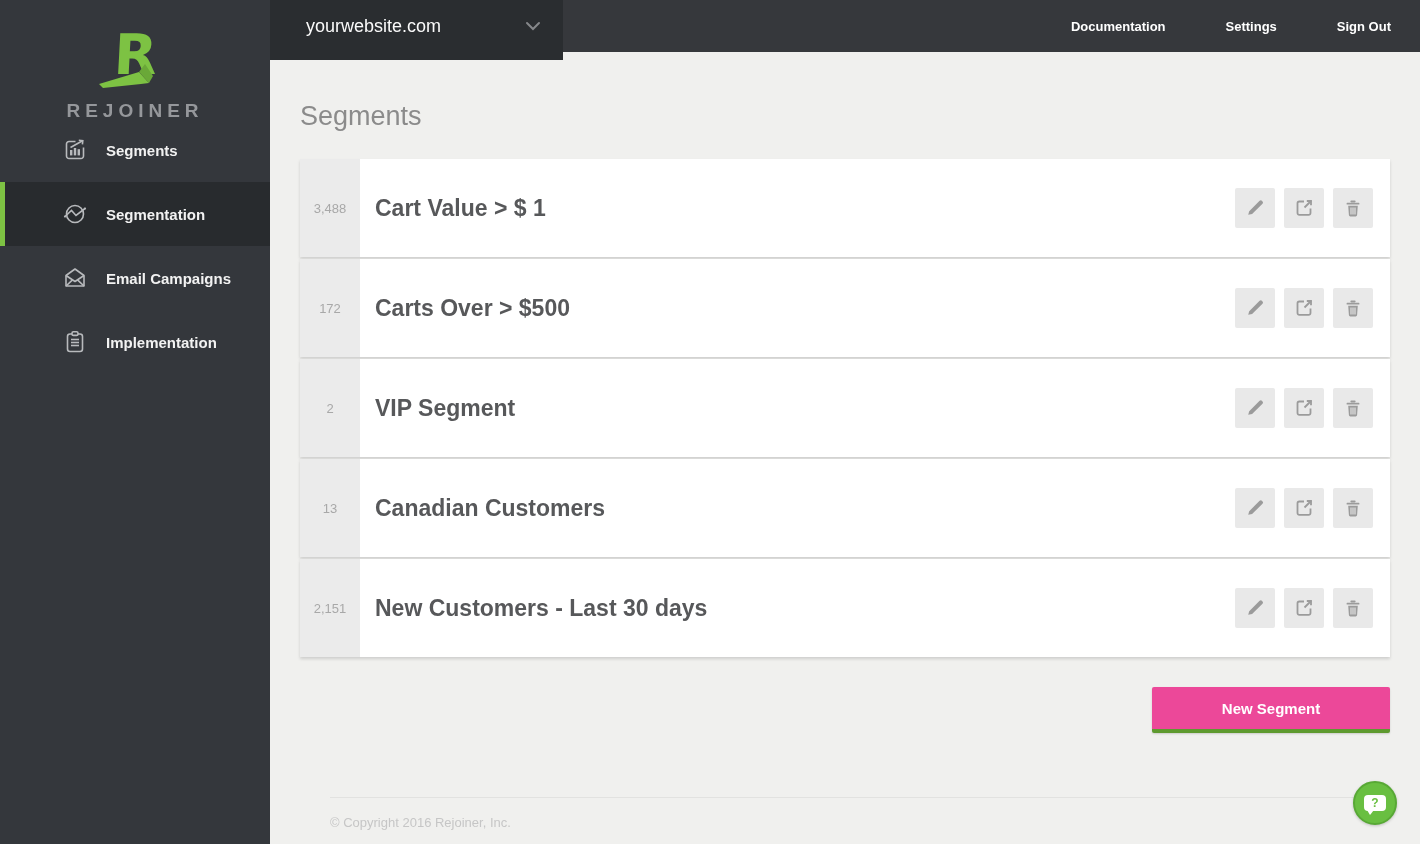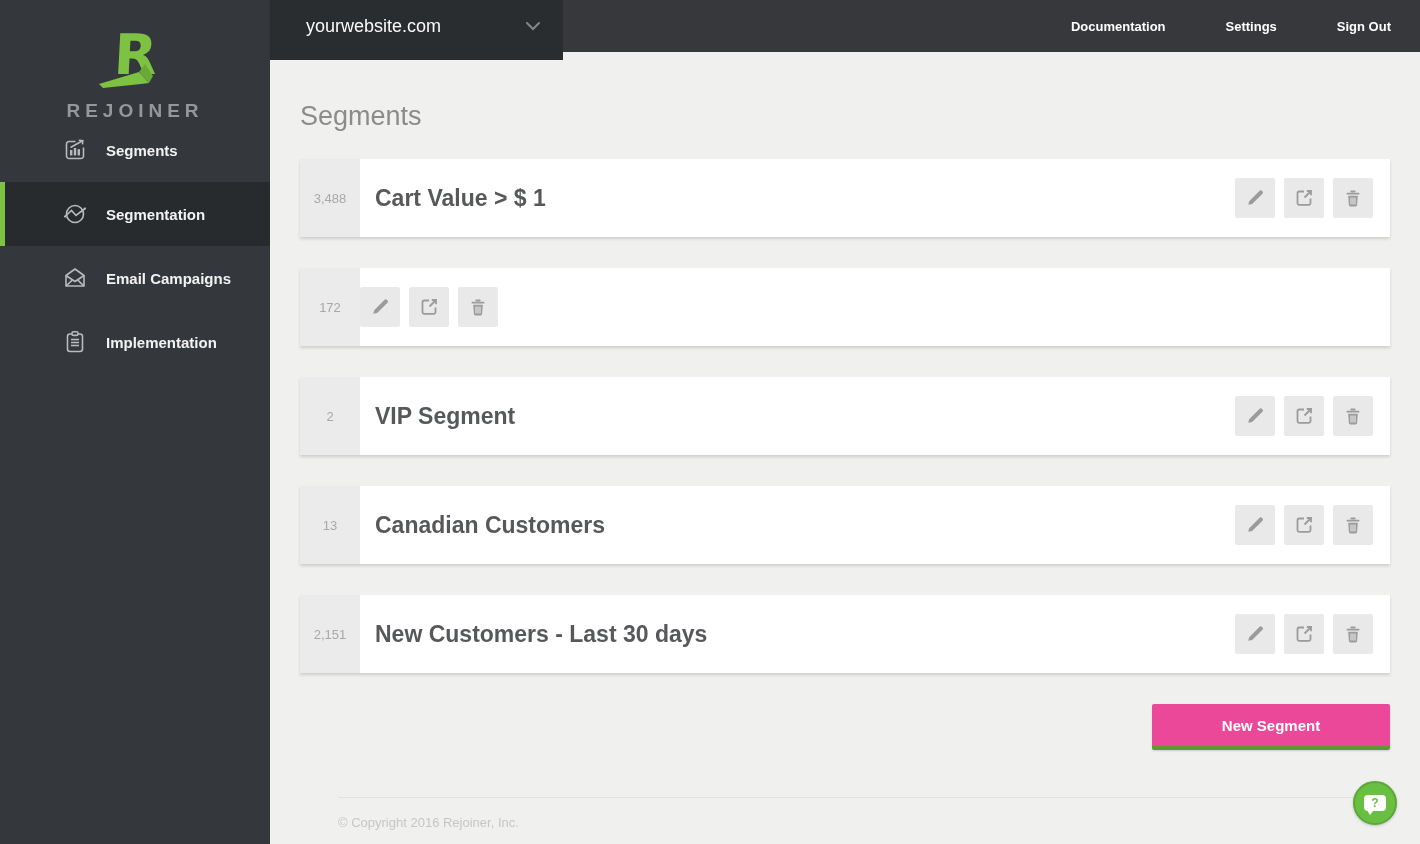--- a/index.html
+++ b/index.html
@@ -56,21 +56,21 @@
   .main {
     position:absolute; left:270px; right:0; top:67px; bottom:0;
     background:#f0f0ee;
   }
   .page-title {
     margin:30px 30px 24px 30px;
     font-size:27px; font-weight:400; color:#8b8b8b; line-height:38px;
   }
   .segment-list { margin:0 30px; }
   .segment-row {
-    display:flex; align-items:stretch; height:78px; margin-bottom:31px;
+    display:flex; align-items:stretch; height:98px; margin-bottom:2px;
     background:#ffffff; box-shadow:0 2px 3px rgba(0,0,0,0.14);
   }
   .segment-count {
     flex:0 0 60px; background:#ebebeb; display:flex; align-items:center;
     justify-content:center; color:#a8a8a8; font-size:13px;
   }
   .segment-name {
     flex:1; display:flex; align-items:center; padding-left:15px;
     color:#57585a; font-size:23px; font-weight:bold;
   }
@@ -86,21 +86,21 @@
   .button-row { margin:30px 30px 0 30px; display:flex; justify-content:flex-end; }
   .new-segment-btn {
     width:238px; height:46px; background:#ec4899; border:none;
     border-bottom:4px solid #5e9a2f; border-radius:2px;
     color:#ffffff; font-size:15px; font-weight:bold; cursor:pointer;
     font-family:"Liberation Sans", sans-serif;
     box-shadow:0 1px 2px rgba(0,0,0,0.15);
   }
 
   .footer {
-    position:absolute; left:68px; right:30px; bottom:0;
+    position:absolute; left:60px; right:30px; bottom:0;
     border-top:1px solid #e2e2e0; padding:15px 0 13px;
   }
   .copyright { color:#c6c6c6; font-size:13px; }
 
   
   .help-widget {
     position:absolute; right:23px; bottom:19px; width:44px; height:44px;
     border-radius:50%; background:#69bf41; border:2px solid #58a935;
     display:flex; align-items:center; justify-content:center;
     cursor:pointer; z-index:5; box-shadow:0 1px 3px rgba(0,0,0,0.2);
@@ -233,20 +233,21 @@
                 <line x1="10" y1="9.6" x2="10" y2="16.4" stroke="#e9e9e9" stroke-width="1.1"></line>
                 <line x1="12" y1="9.6" x2="12" y2="16.4" stroke="#e9e9e9" stroke-width="1.1"></line>
               </svg>
             </span>
         </button>
       </div>
     </div>
 
     <div class="segment-row">
       <div class="segment-count">172</div>
+      <div class="segment-name">Carts Over &gt; $500</div>
       <div class="segment-actions">
         <button class="action-btn">
           <span>
               <svg viewBox="0 0 20 20">
                 <path d="M3.2 16.8 l1-3.6 L14.6 2.8 a1.6 1.6 0 0 1 2.3 0 l0.6 0.6 a1.6 1.6 0 0 1 0 2.3 L7.1 16.1 Z" fill="#9b9b9b"></path>
               </svg>
             </span>
         </button>
         <button class="action-btn">
           <span>

